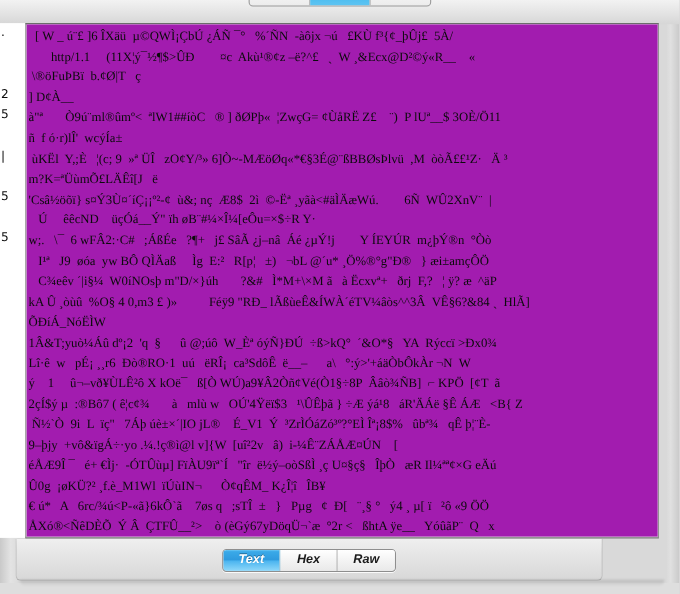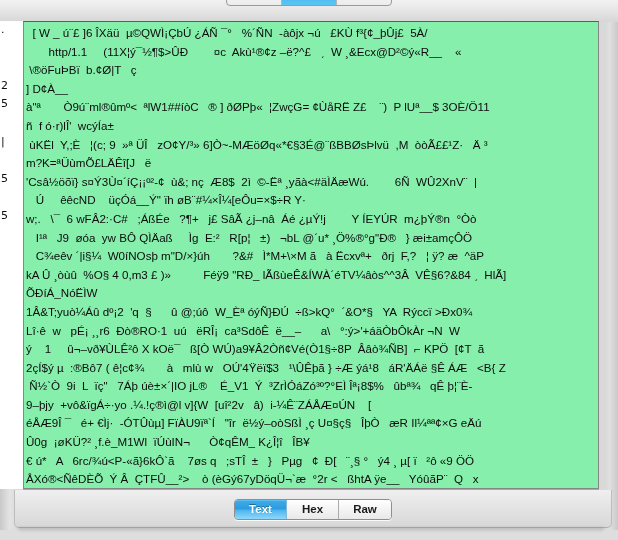--- a/index.html
+++ b/index.html
@@ -88,46 +88,47 @@
     white-space: nowrap;
     overflow: hidden;
   }
 
   
   .text-area {
     position: absolute;
     left: 0; top: 0;
     width: 574px; height: 466px;
     padding: 2px 0 0 2px;
-    background: #86efac;
+    background: #a21caf;
     overflow: hidden;
     white-space: pre;
-    font-family: Liberation Sans, sans-serif;
+    font-family: Liberation Serif, serif;
     font-size: 11.6px;
     line-height: 18.6px;
     color: #0b0b0b;
     letter-spacing: 0px;
   }
   .text-area .ln {
     height: 18.6px;
     white-space: pre;
     overflow: hidden;
   }
 
   
   .bottom-bar {
     position: absolute;
     left: 14px; top: 490px;
-    width: 598px; height: 38px;
+    width: 534px; height: 38px;
     background: linear-gradient(to bottom, #efefef 0%, #e4e4e4 45%, #d8d8d8 100%);
     border-left: 1px solid #bdbdbd;
     border-right: 1px solid #bdbdbd;
     border-bottom: 1px solid #b0b0b0;
     border-bottom-left-radius: 5px;
     border-bottom-right-radius: 5px;
+    font-style: italic;
   }
   .bottom-bar-glow {
     position: absolute;
     left: 18px; top: 527px;
     width: 586px; height: 6px;
     background: linear-gradient(to bottom, rgba(0,0,0,0.14), rgba(0,0,0,0));
     border-radius: 0 0 6px 6px;
     filter: blur(1px);
   }
 

